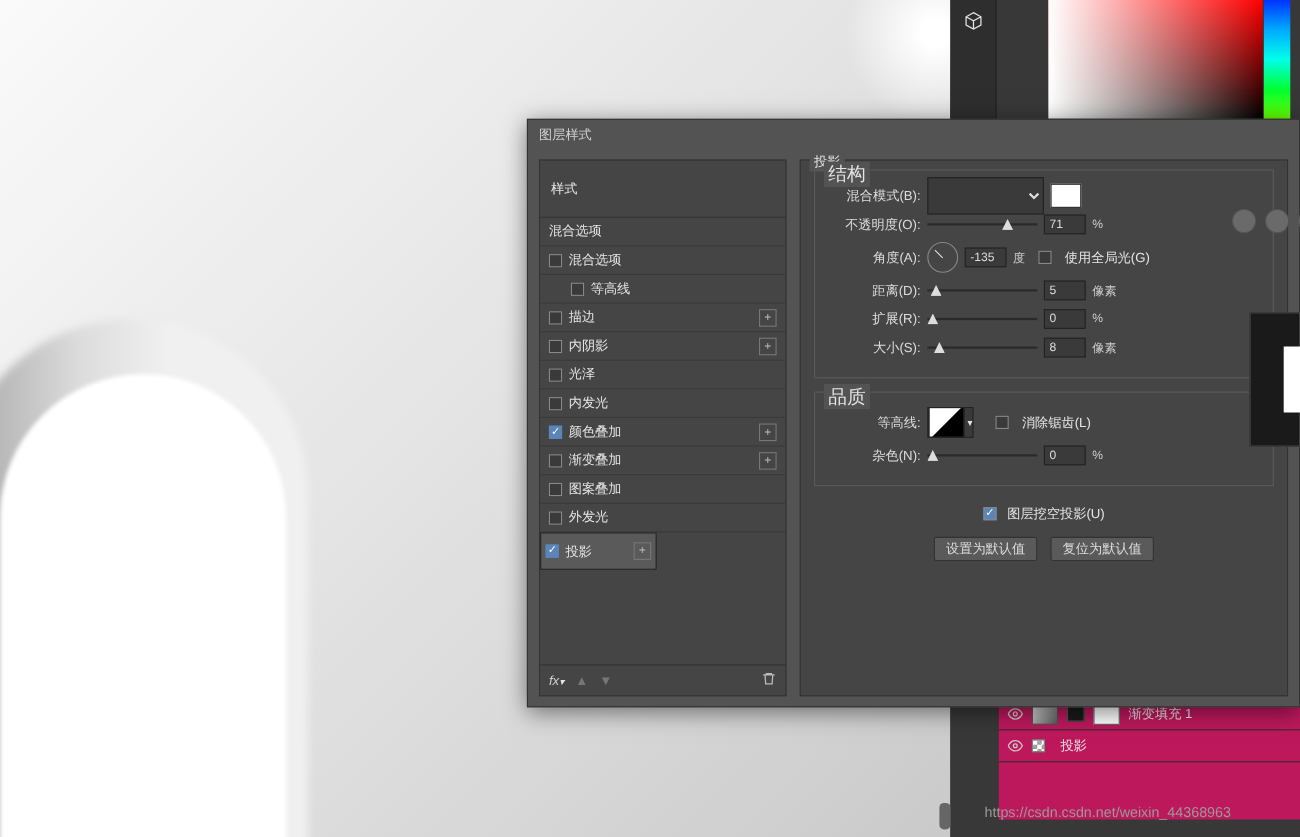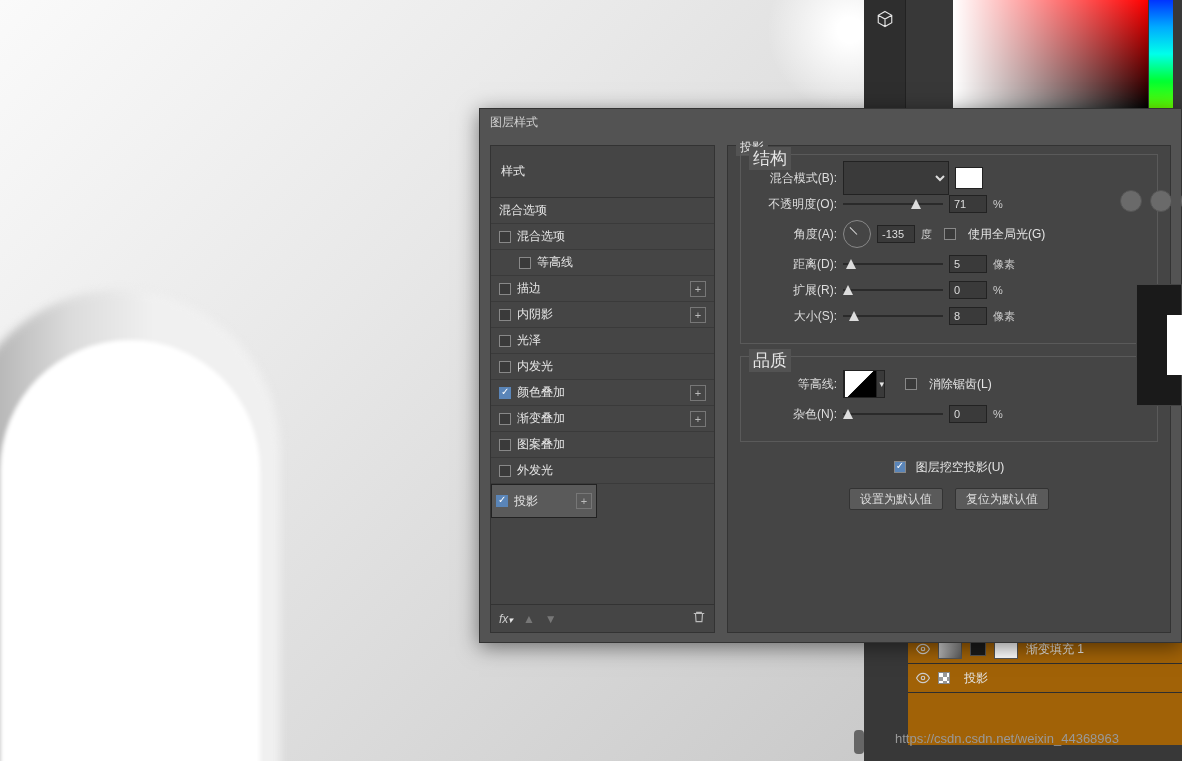--- a/index.html
+++ b/index.html
@@ -7,21 +7,21 @@
 .canvas{position:absolute;left:0;top:0;width:864px;height:761px;background:linear-gradient(135deg,#fafafa 0%,#e8e8e8 40%,#cacaca 100%);}
 .shape-glow{position:absolute;left:760px;top:-60px;width:180px;height:180px;background:radial-gradient(circle,#fff 10%,rgba(255,255,255,0) 65%);}
 .archshadow{position:absolute;left:-40px;top:290px;width:320px;height:600px;border-radius:160px 160px 0 0;background:linear-gradient(90deg,#a5a5a5 0%,#dcdcdc 35%,#f0f0f0 60%);filter:blur(4px);}
 .archlight{position:absolute;left:0;top:340px;width:260px;height:600px;border-radius:140px 140px 0 0;background:#fff;filter:blur(2px);}
 .rpanel{position:absolute;left:864px;top:0;width:318px;height:761px;background:#383838;}
 .iconcol{position:absolute;left:0;top:0;width:42px;height:118px;background:#2e2e2e;border-right:1px solid #222;}
 .cubeicon{display:block;margin:10px auto;width:18px;height:18px;color:#ccc;}
 .colorpicker{position:absolute;left:89px;top:0;width:195px;height:108px;background:linear-gradient(to top,#000,#ff0000);}
 .colorpicker::before{content:"";position:absolute;inset:0;background:linear-gradient(to right,#fff,rgba(255,255,255,0));}
 .hue{position:absolute;left:285px;top:0;width:24px;height:108px;background:linear-gradient(to bottom,#0033ff,#00aaff,#00ffea,#00ff33,#66ff00);}
-.layersarea{position:absolute;left:44px;top:635px;width:274px;height:110px;background:#a16207;}
+.layersarea{position:absolute;left:44px;top:635px;width:274px;height:110px;background:#be185d;}
 .layerrow{display:flex;align-items:center;height:29px;gap:8px;padding:0 8px;border-bottom:1px solid #2e2e2e;}
 .eye{width:14px;height:14px;display:flex;align-items:center;justify-content:center;}
 .thumb{width:24px;height:20px;border:1px solid #555;background:#fff;}
 .thumb.chk{background-image:linear-gradient(45deg,#999 25%,transparent 25%,transparent 75%,#999 75%),linear-gradient(45deg,#999 25%,#fff 25%,#fff 75%,#999 75%);background-size:8px 8px;background-position:0 0,4px 4px;}
 .thumb.grad{background:linear-gradient(135deg,#eee,#555);}
 .thumbsm{width:16px;height:14px;border:1px solid #555;background:#1a1a1a;}
 .watermark{position:absolute;left:895px;top:731px;color:#999;font-size:13px;}
 .dialog{position:absolute;left:479px;top:108px;width:703px;height:535px;background:#535353;border:1px solid #333;box-shadow:0 4px 20px rgba(0,0,0,0.5);}
 .dlgtitle{height:26px;line-height:26px;padding:0 10px;color:#d0d0d0;font-size:12px;}
 .dlgbody{display:flex;padding:10px;gap:12px;height:508px;}

